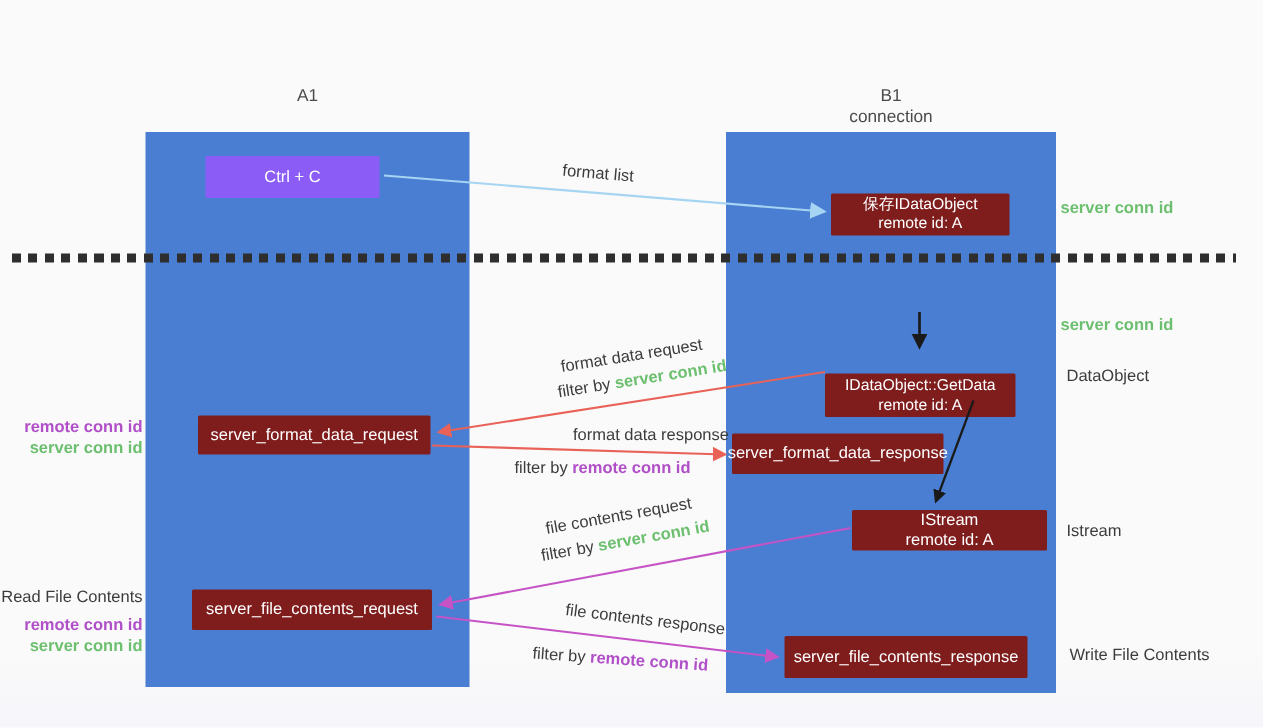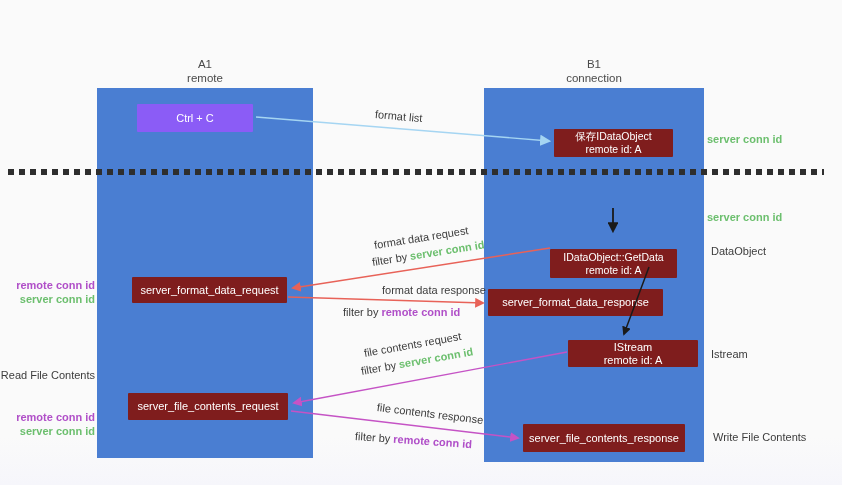--- a/index.html
+++ b/index.html
@@ -32,21 +32,21 @@
     color:#ffffff; font-size:11px; line-height:13px; text-align:center; border-radius:1px;
   }
   .node.green { background:#8b5cf6; }
   .node.orange { background:#7f1d1d; }
 
   .n-ctrlc { left:137px; top:104px; width:116px; height:28px; }
   .n-save  { left:554px; top:129px; width:119px; height:28px; font-size:10.5px; }
   .n-ctrlv { left:554px; top:182px; width:118px; height:25px; }
   .n-getdata { left:550px; top:237px; width:127px; height:29px; font-size:10.5px;margin-top:12px; }
   .n-freq  { left:132px; top:277px; width:155px; height:26px; }
-  .n-fresp { left:488px; top:289px; width:175px; height:27px; }
+  .n-fresp { left:488px; top:289px; width:141px; height:27px; }
   .n-istream { left:568px; top:340px; width:130px; height:27px; }
   .n-creq  { left:128px; top:393px; width:160px; height:27px; }
   .n-cresp { left:523px; top:424px; width:162px; height:28px; }
 
   svg.arrows { position:absolute; left:0; top:0; z-index:4; pointer-events:none; }
 
   .lbl { z-index:5; font-size:11px; color:#3c3c3c; white-space:nowrap; transform-origin:left center; }
   .lbl b.green, .side b.green, .green-b { color:#6cbf6e; font-weight:bold; }
   .lbl b.purple, .side b.purple { color:#b04fc8; font-weight:bold; }
   .gap { display:inline-block; width:3px; }
@@ -59,21 +59,20 @@
   .plain { color:#3c3c3c; font-weight:normal; }
 </style>
 </head>
 <body>
 
 <div class="stage">
 
 
   <div class="abs col-header" style="left:97px;width:216px;">
     <div>A1</div>
-    <div>remote</div>
   </div>
   <div class="abs col-header" style="left:484px;width:220px;">
     <div>B1</div>
     <div>connection</div>
   </div>
 
   <div class="abs lifeline a1"></div>
   <div class="abs lifeline b1"></div>
 
   <div class="abs dotline"></div>
@@ -155,19 +154,19 @@
   <div class="abs side green-b" style="left:707px;top:133px;">server conn id</div>
   <div class="abs side green-b" style="left:707px;top:211px;">server conn id</div>
   <div class="abs side plain" style="left:711px;top:245px;">DataObject</div>
   <div class="abs side plain" style="left:711px;top:348px;">Istream</div>
   <div class="abs side plain" style="left:713px;top:431px;">Write File Contents</div>
 
   <div class="abs left-group" style="top:278px;">
     <div class="purple">remote conn id</div>
     <div class="green">server conn id</div>
   </div>
-  <div class="abs left-group plain" style="top:368px;">Read File Contents</div>
+  <div class="abs left-group plain" style="top:391px;">Read File Contents</div>
   <div class="abs left-group" style="top:410px;">
     <div class="purple">remote conn id</div>
     <div class="green">server conn id</div>
   </div>
 
 </div>
 
 </body></html>

